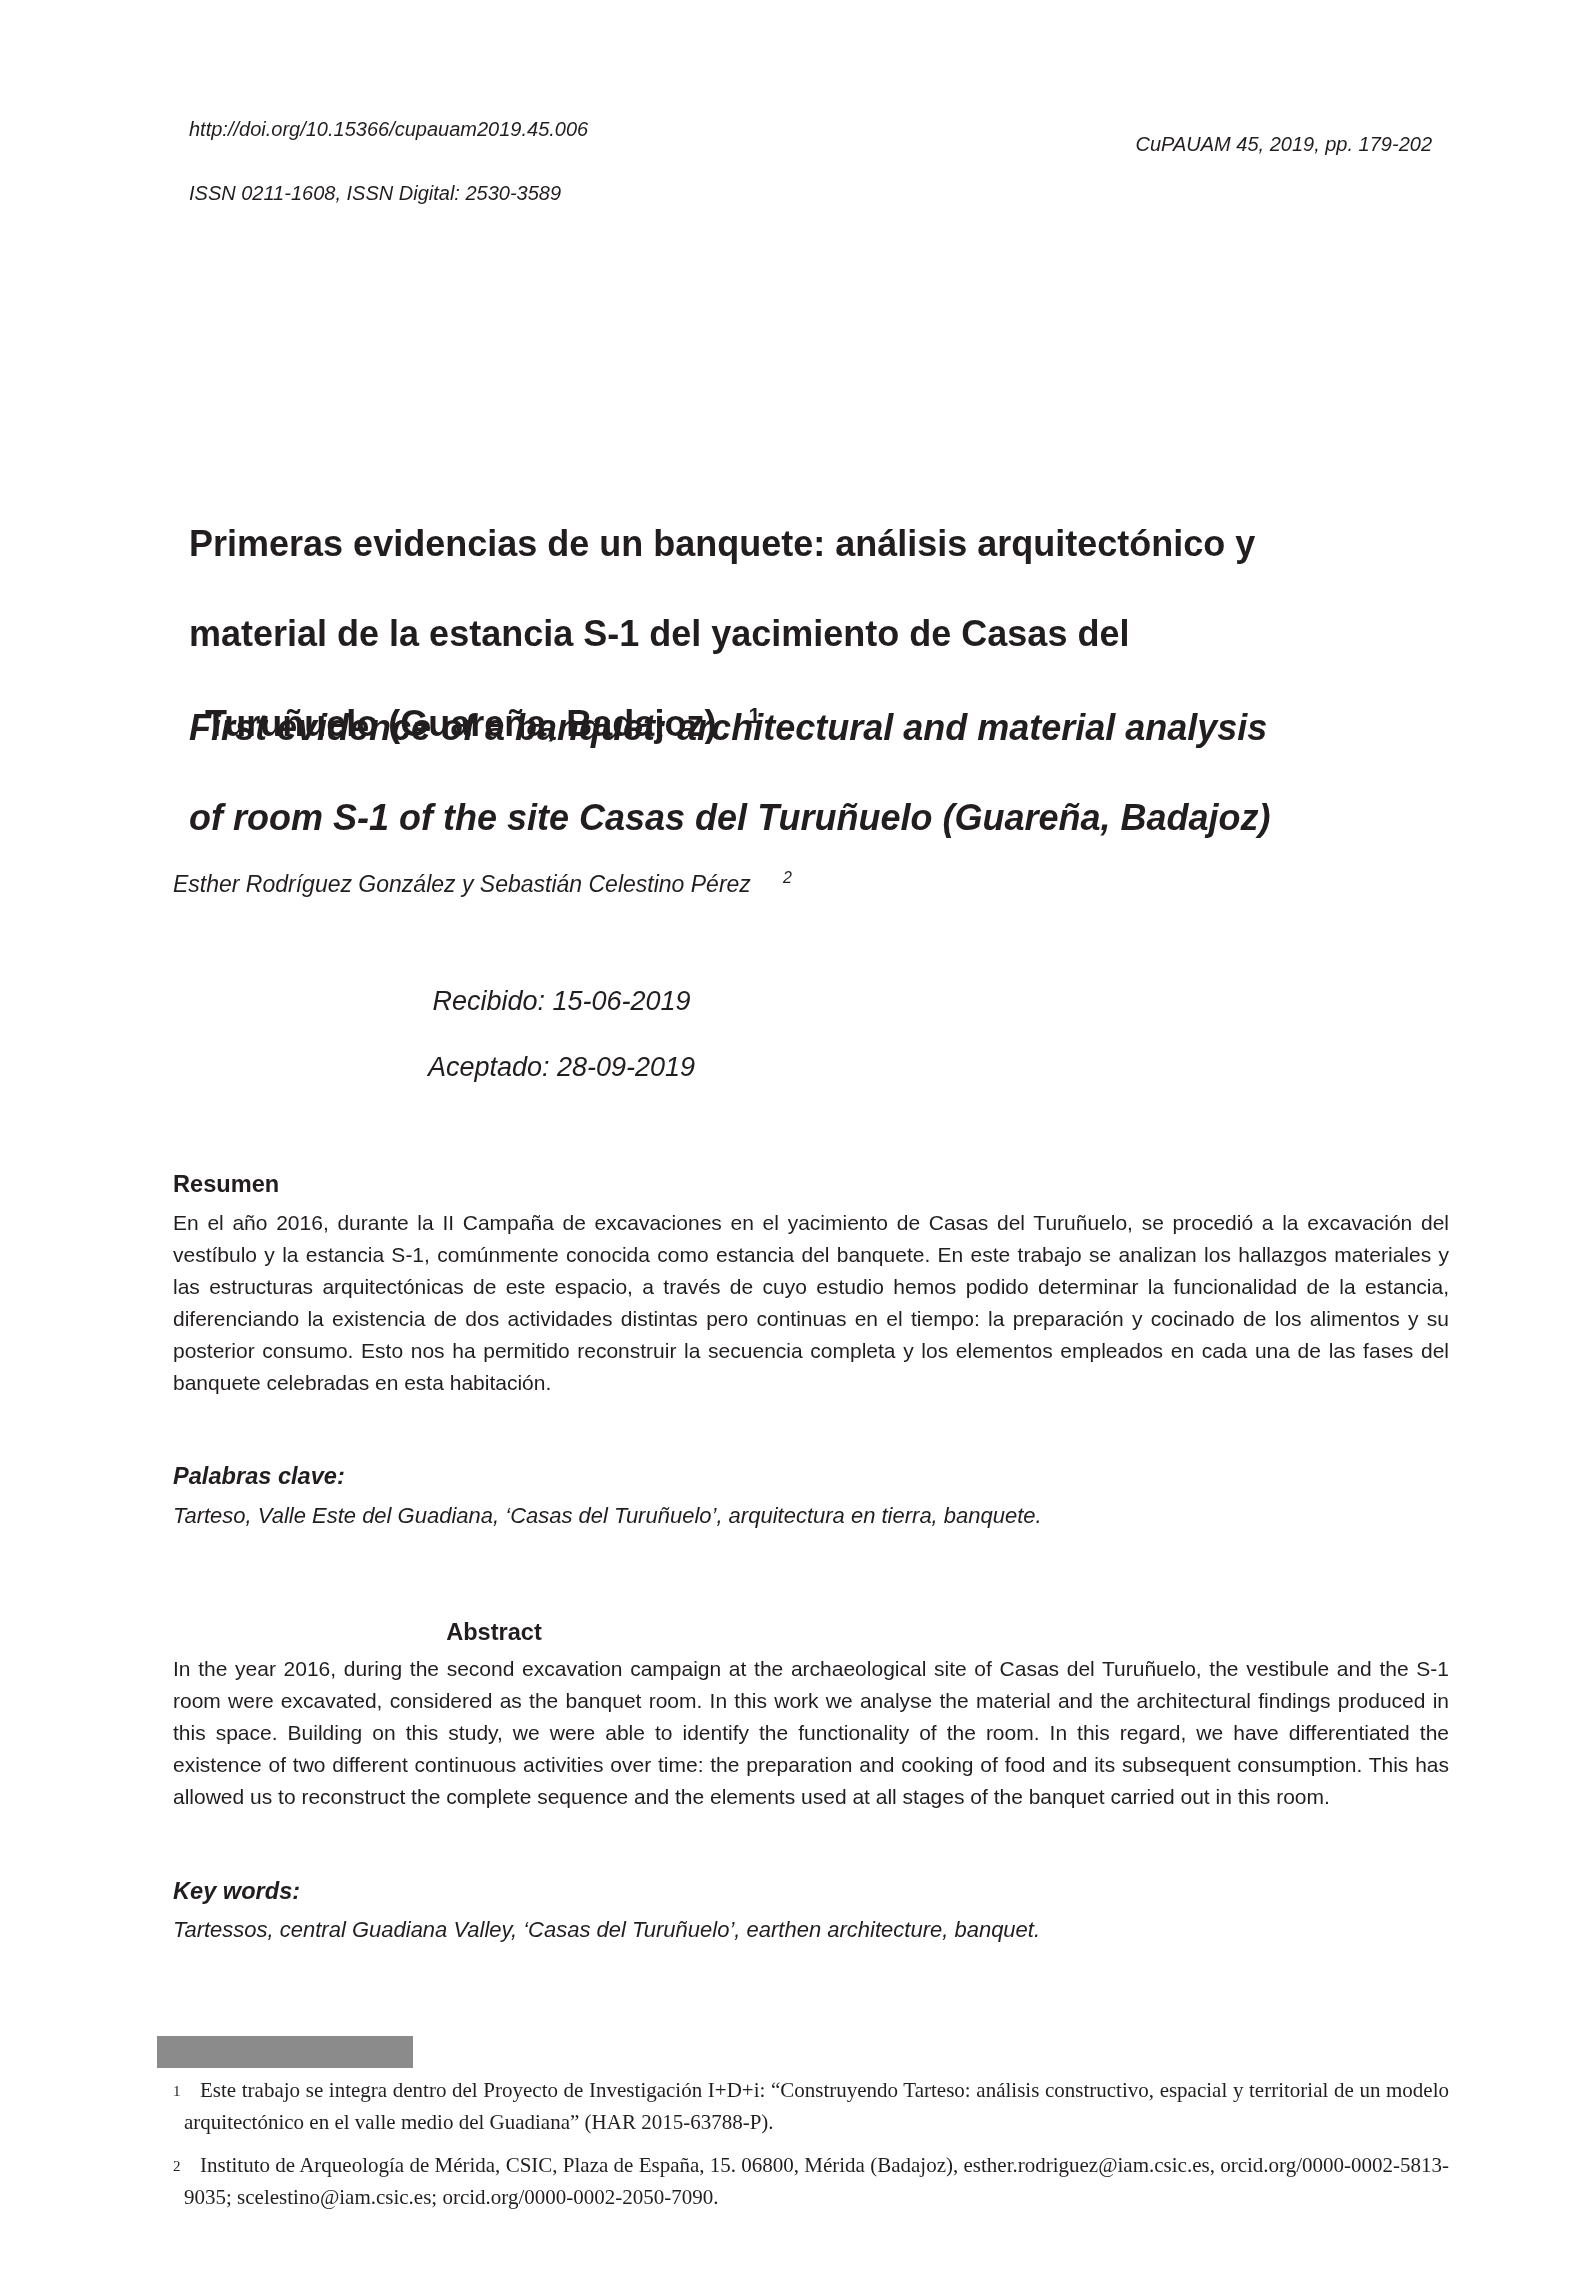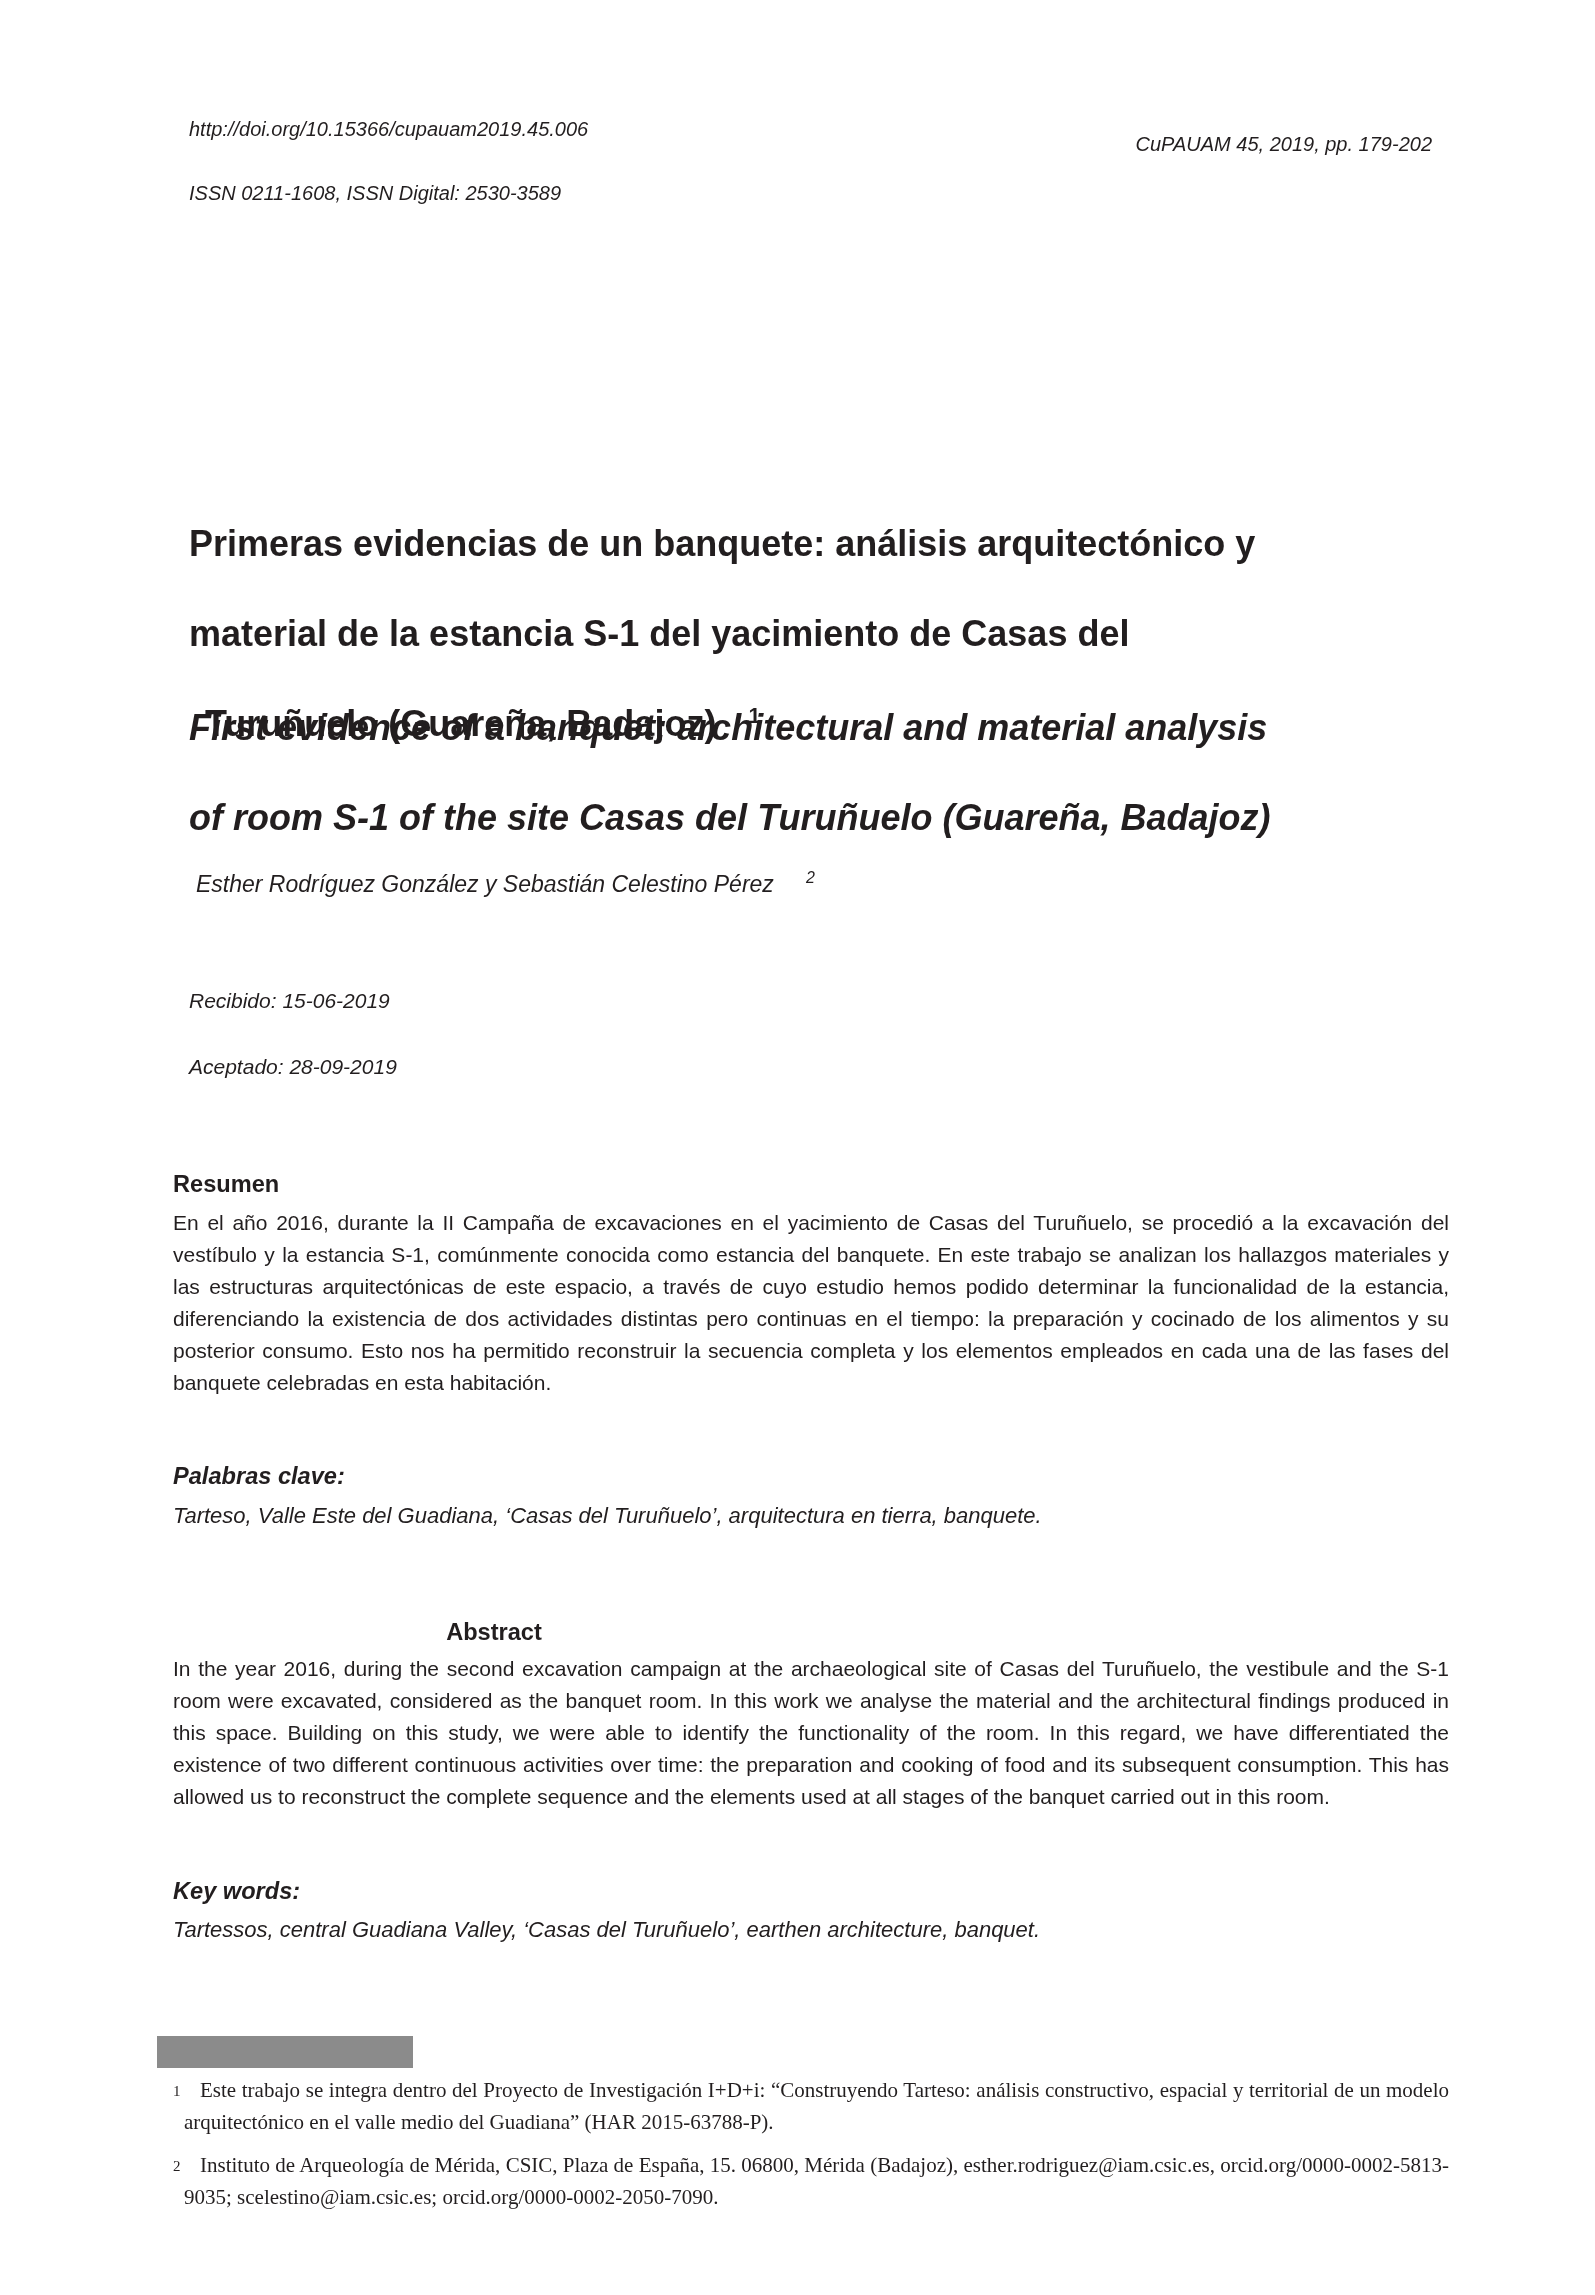--- a/index.html
+++ b/index.html
@@ -43,27 +43,27 @@
   }
   .title-en .line{display:block;}
   .title-sup{
     font-size:21.6px;
     vertical-align:super;
     line-height:0;
   }
 
   
   .authors{
-    left:132px;top:823px;width:1281px;
+    left:109px;top:823px;width:1281px;
     font-size:23px;line-height:27px;font-style:italic;
   }
   .authors sup{font-size:16px;line-height:0;}
   .dates{
     left:125px;top:920px;width:809px;
-    font-size:21px;line-height:34px;font-style:italic;
+    font-size:27px;line-height:34px;font-style:italic;text-align:center;
   }
   .dates .line{display:block;}
 
   
   .sec-heading{
     left:125px;width:674px;
     font-size:23.6px;line-height:28px;font-weight:bold;
   }
   .sec-heading.italic{font-style:italic;}
   .h-resumen{top:1122px;}

